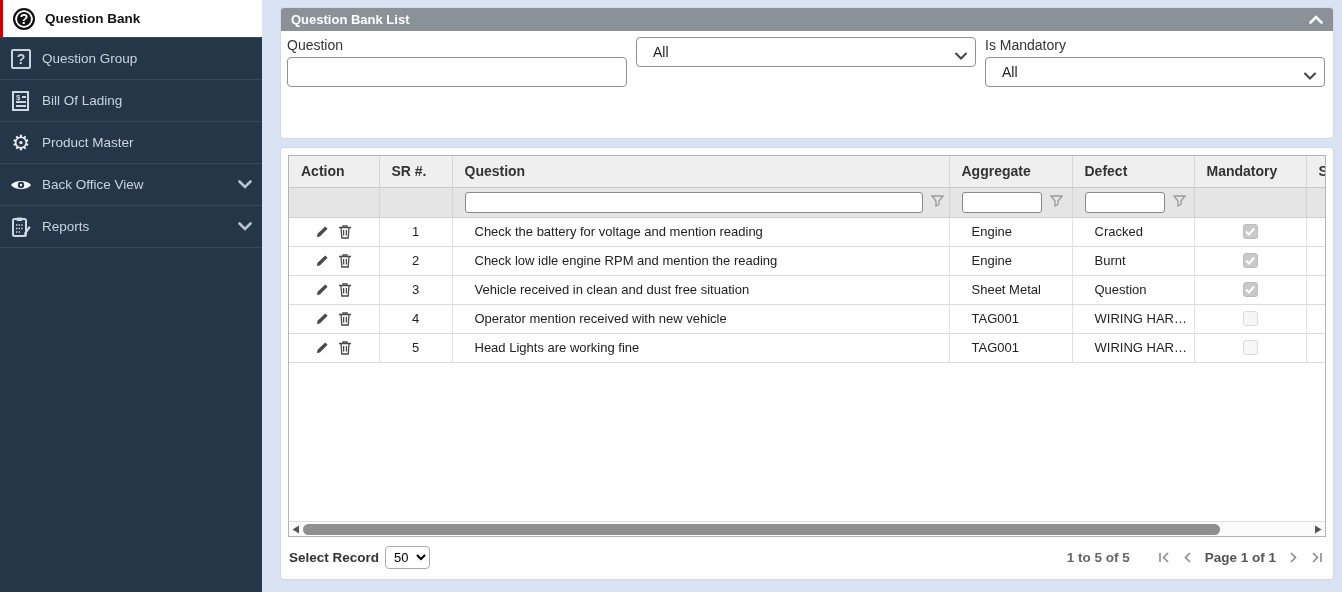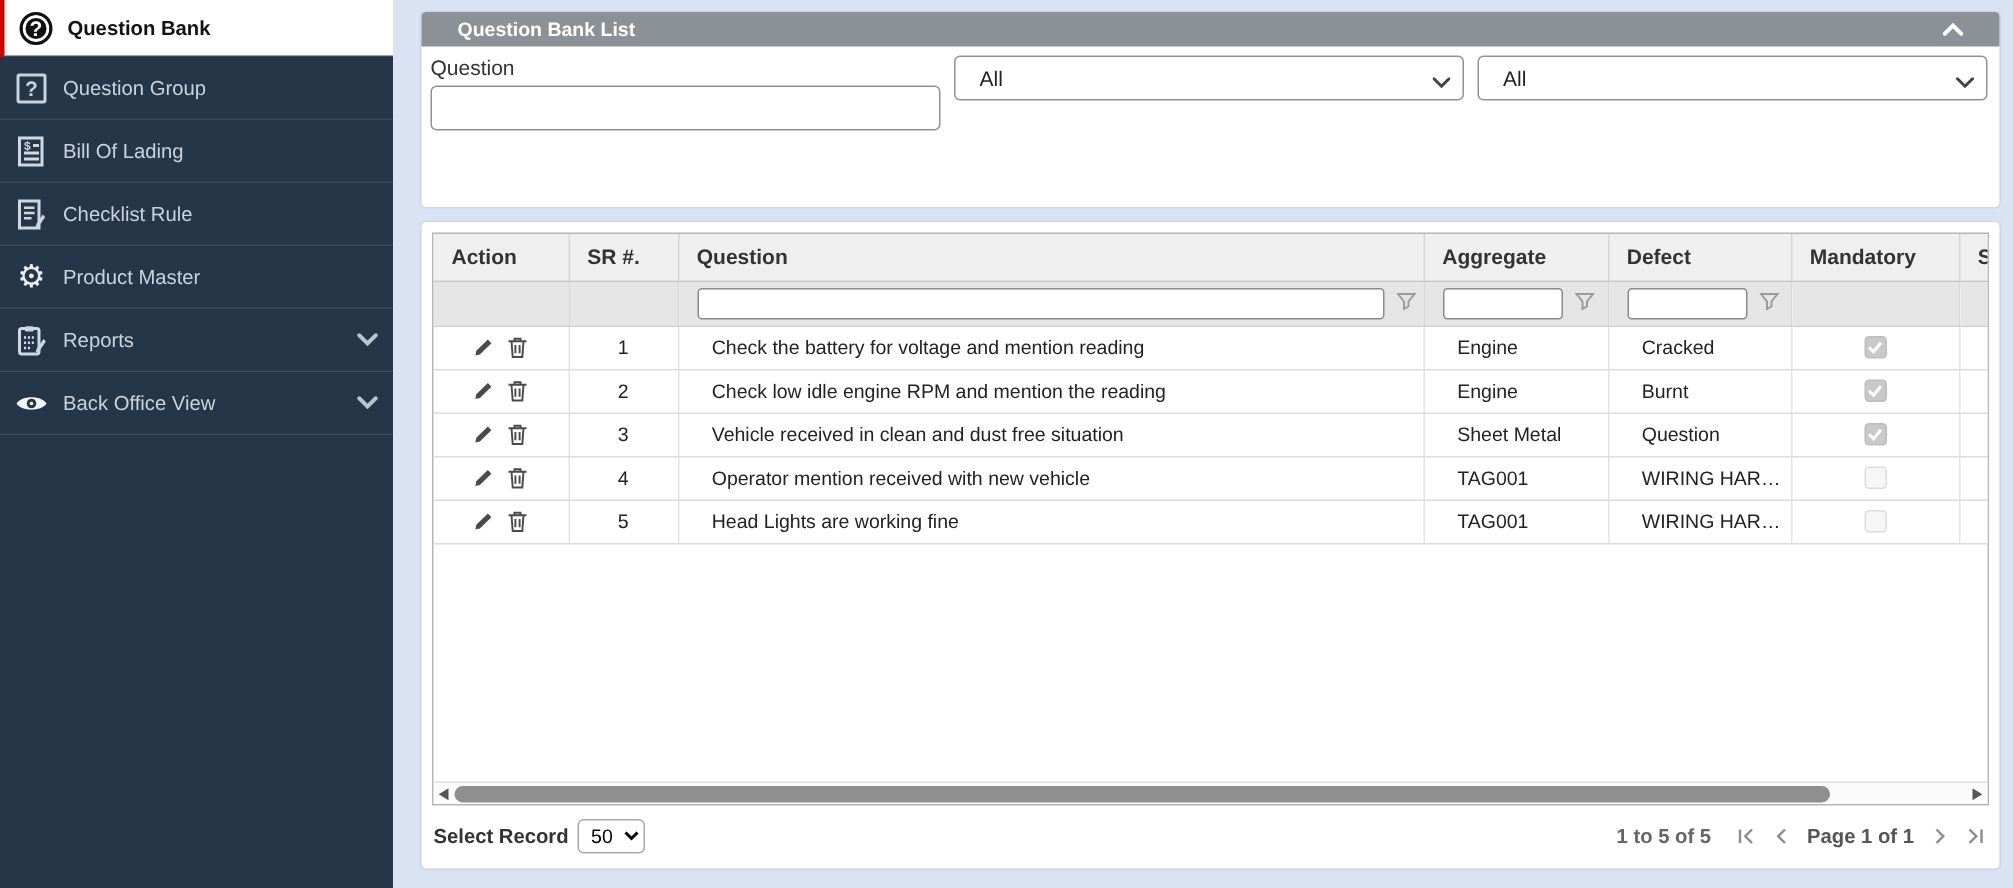--- a/index.html
+++ b/index.html
@@ -25,21 +25,21 @@
   .gear-glyph { font-size:21px; color:#e8eef5; line-height:1; }
   .chev { margin-left:auto; }
 
   
   .main { position:absolute; left:262px; top:0; width:1080px; height:592px;
     padding:8px 9px 0 19px; }
 
   .card { background:#fff; border-radius:3px; }
   .card1 { height:130px; box-shadow:0 0 2px rgba(0,0,0,.15); }
   .card1-header { background:#8a9298; height:23px; border-radius:3px 3px 0 0;
-    display:flex; align-items:center; padding:0 24px; color:#fff;
+    display:flex; align-items:center; padding:0 10px; color:#fff;
     font-size:13px; font-weight:bold; }
   .collapse-btn { margin-left:auto; cursor:pointer; display:flex; align-items:center; }
   .card1-body { padding:6px 6px 0 6px; }
   .filter-grid { display:flex; gap:9px; }
   .filter-col { width:340px; }
   .filter-label { font-size:14px; color:#333; margin-bottom:4px; }
   .text-input { width:100%; height:30px; border:1px solid #919191; border-radius:4px;
     font-size:14px; padding:0 8px; color:#222; outline:none; }
   .select-wrap { position:relative; width:100%; }
   .select-wrap select { width:100%; height:30px; border:1px solid #919191; border-radius:4px;
@@ -90,21 +90,21 @@
   .hs-arrow { width:14px; display:flex; justify-content:center; cursor:pointer; }
   .hs-track { flex:1; height:11px; position:relative; }
   .hs-thumb { position:absolute; left:0; top:0; height:11px; width:91%;
     background:#8f8f8f; border-radius:6px; cursor:pointer; }
 
   
   .card2-footer { display:flex; align-items:center; padding:9px 3px 0 1px; }
   .sr-label { font-size:13.5px; font-weight:bold; color:#333; margin-right:6px; }
   .sr-select { height:23px; border:1px solid #aaa; border-radius:4px; font-size:13px;
     padding:0 4px; background:#fff; outline:none; }
-  .foot-right { margin-left:auto; display:flex; align-items:center; gap:3px; }
+  .foot-right { margin-left:auto; display:flex; align-items:center; gap:14px; }
   .range-text { font-size:13.5px; font-weight:bold; color:#666; margin-right:14px; }
   .pager { display:flex; align-items:center; gap:13px; color:#8b8b8b; }
   .pg-btn { cursor:pointer; display:inline-flex; align-items:center; }
   .page-text { font-size:13.5px; font-weight:bold; color:#555; }
 </style>
 </head>
 <body>
 
 <div class="sidebar">
 
@@ -127,63 +127,53 @@
     <span class="nav-icon">
       <svg width="20" height="22" viewBox="0 0 20 22">
           <rect x="2" y="2" width="15" height="18" fill="none" stroke="#cfd8e3" stroke-width="2"></rect>
           <text x="5" y="10" font-size="8" font-weight="bold" fill="#cfd8e3" font-family="Liberation Sans,sans-serif">$</text>
           <path d="M11 7h4M5 12h10M5 16h10" stroke="#cfd8e3" stroke-width="2"></path>
         </svg>
       </span>
     <span class="nav-label">Bill Of Lading</span>
   </div>
 
+
   <div class="nav-item">
     <span class="nav-icon">
-      <svg width="20" height="22" viewBox="0 0 20 22">
-          <rect x="2" y="2" width="13" height="18" fill="none" stroke="#cfd8e3" stroke-width="2"></rect>
-          <path d="M5 6.5h7M5 10h7M5 13.5h5" stroke="#cfd8e3" stroke-width="1.8"></path>
-          <path d="M17.5 11l-4 6-1 2.5 2.6-.9 4-6z" fill="#cfd8e3"></path>
+      <span class="gear-glyph">⚙</span>
+      </span>
+    <span class="nav-label">Product Master</span>
+  </div>
+
+  <div class="nav-item">
+    <span class="nav-icon">
+      <svg width="22" height="16" viewBox="0 0 22 16">
+          <path d="M1 8c3.5-5.5 16.5-5.5 20 0-3.5 5.5-16.5 5.5-20 0z" fill="#f2f6fa"></path>
+          <circle cx="11" cy="8" r="3.2" fill="#253649"></circle>
+          <circle cx="11" cy="8" r="1.2" fill="#f2f6fa"></circle>
         </svg>
       </span>
-    <span class="nav-label">Checklist Rule</span>
-  </div>
-
-  <div class="nav-item">
-    <span class="nav-icon">
-      <span class="gear-glyph">⚙</span>
-      </span>
-    <span class="nav-label">Product Master</span>
+    <span class="nav-label">Back Office View</span>
+    <span class="chev">
+      <svg width="14" height="9" viewBox="0 0 14 9">
+          <path d="M1.5 1.5L7 7l5.5-5.5" fill="none" stroke="#b9c4d0" stroke-width="2.6" stroke-linecap="round"></path>
+        </svg></span>
   </div>
 
   <div class="nav-item">
     <span class="nav-icon">
       <svg width="20" height="22" viewBox="0 0 20 22">
           <rect x="2" y="3" width="13" height="17" rx="1.5" fill="none" stroke="#cfd8e3" stroke-width="2"></rect>
           <rect x="5.5" y="1.5" width="6" height="3.5" rx="1" fill="#cfd8e3"></rect>
           <path d="M5 9h7M5 12.5h7M5 16h4.5" stroke="#cfd8e3" stroke-width="1.6" stroke-dasharray="1.4 1.2"></path>
           <path d="M18 10l-4.5 6.5-.8 2.4 2.4-.8 4.5-6.5z" fill="#cfd8e3"></path>
         </svg>
       </span>
     <span class="nav-label">Reports</span>
-    <span class="chev">
-      <svg width="14" height="9" viewBox="0 0 14 9">
-          <path d="M1.5 1.5L7 7l5.5-5.5" fill="none" stroke="#b9c4d0" stroke-width="2.6" stroke-linecap="round"></path>
-        </svg></span>
-  </div>
-
-  <div class="nav-item">
-    <span class="nav-icon">
-      <svg width="22" height="16" viewBox="0 0 22 16">
-          <path d="M1 8c3.5-5.5 16.5-5.5 20 0-3.5 5.5-16.5 5.5-20 0z" fill="#f2f6fa"></path>
-          <circle cx="11" cy="8" r="3.2" fill="#253649"></circle>
-          <circle cx="11" cy="8" r="1.2" fill="#f2f6fa"></circle>
-        </svg>
-      </span>
-    <span class="nav-label">Back Office View</span>
     <span class="chev">
       <svg width="14" height="9" viewBox="0 0 14 9">
           <path d="M1.5 1.5L7 7l5.5-5.5" fill="none" stroke="#b9c4d0" stroke-width="2.6" stroke-linecap="round"></path>
         </svg></span>
   </div>
 </div>
 
 <div class="main">
 
   <div class="card card1">
@@ -206,20 +196,21 @@
             <select>
               <option>All</option>
             </select>
             <span class="sel-chev">
               <svg width="12" height="8" viewBox="0 0 12 8">
                   <path d="M1 1.5L6 6.5 11 1.5" fill="none" stroke="#444" stroke-width="2" stroke-linecap="round"></path>
                 </svg></span>
           </div>
         </div>
         <div class="filter-col">
+          <div class="filter-label">Is Mandatory</div>
           <div class="select-wrap">
             <select>
               <option>All</option>
             </select>
             <span class="sel-chev">
               <svg width="12" height="8" viewBox="0 0 12 8">
                   <path d="M1 1.5L6 6.5 11 1.5" fill="none" stroke="#444" stroke-width="2" stroke-linecap="round"></path>
                 </svg></span>
           </div>
         </div>

